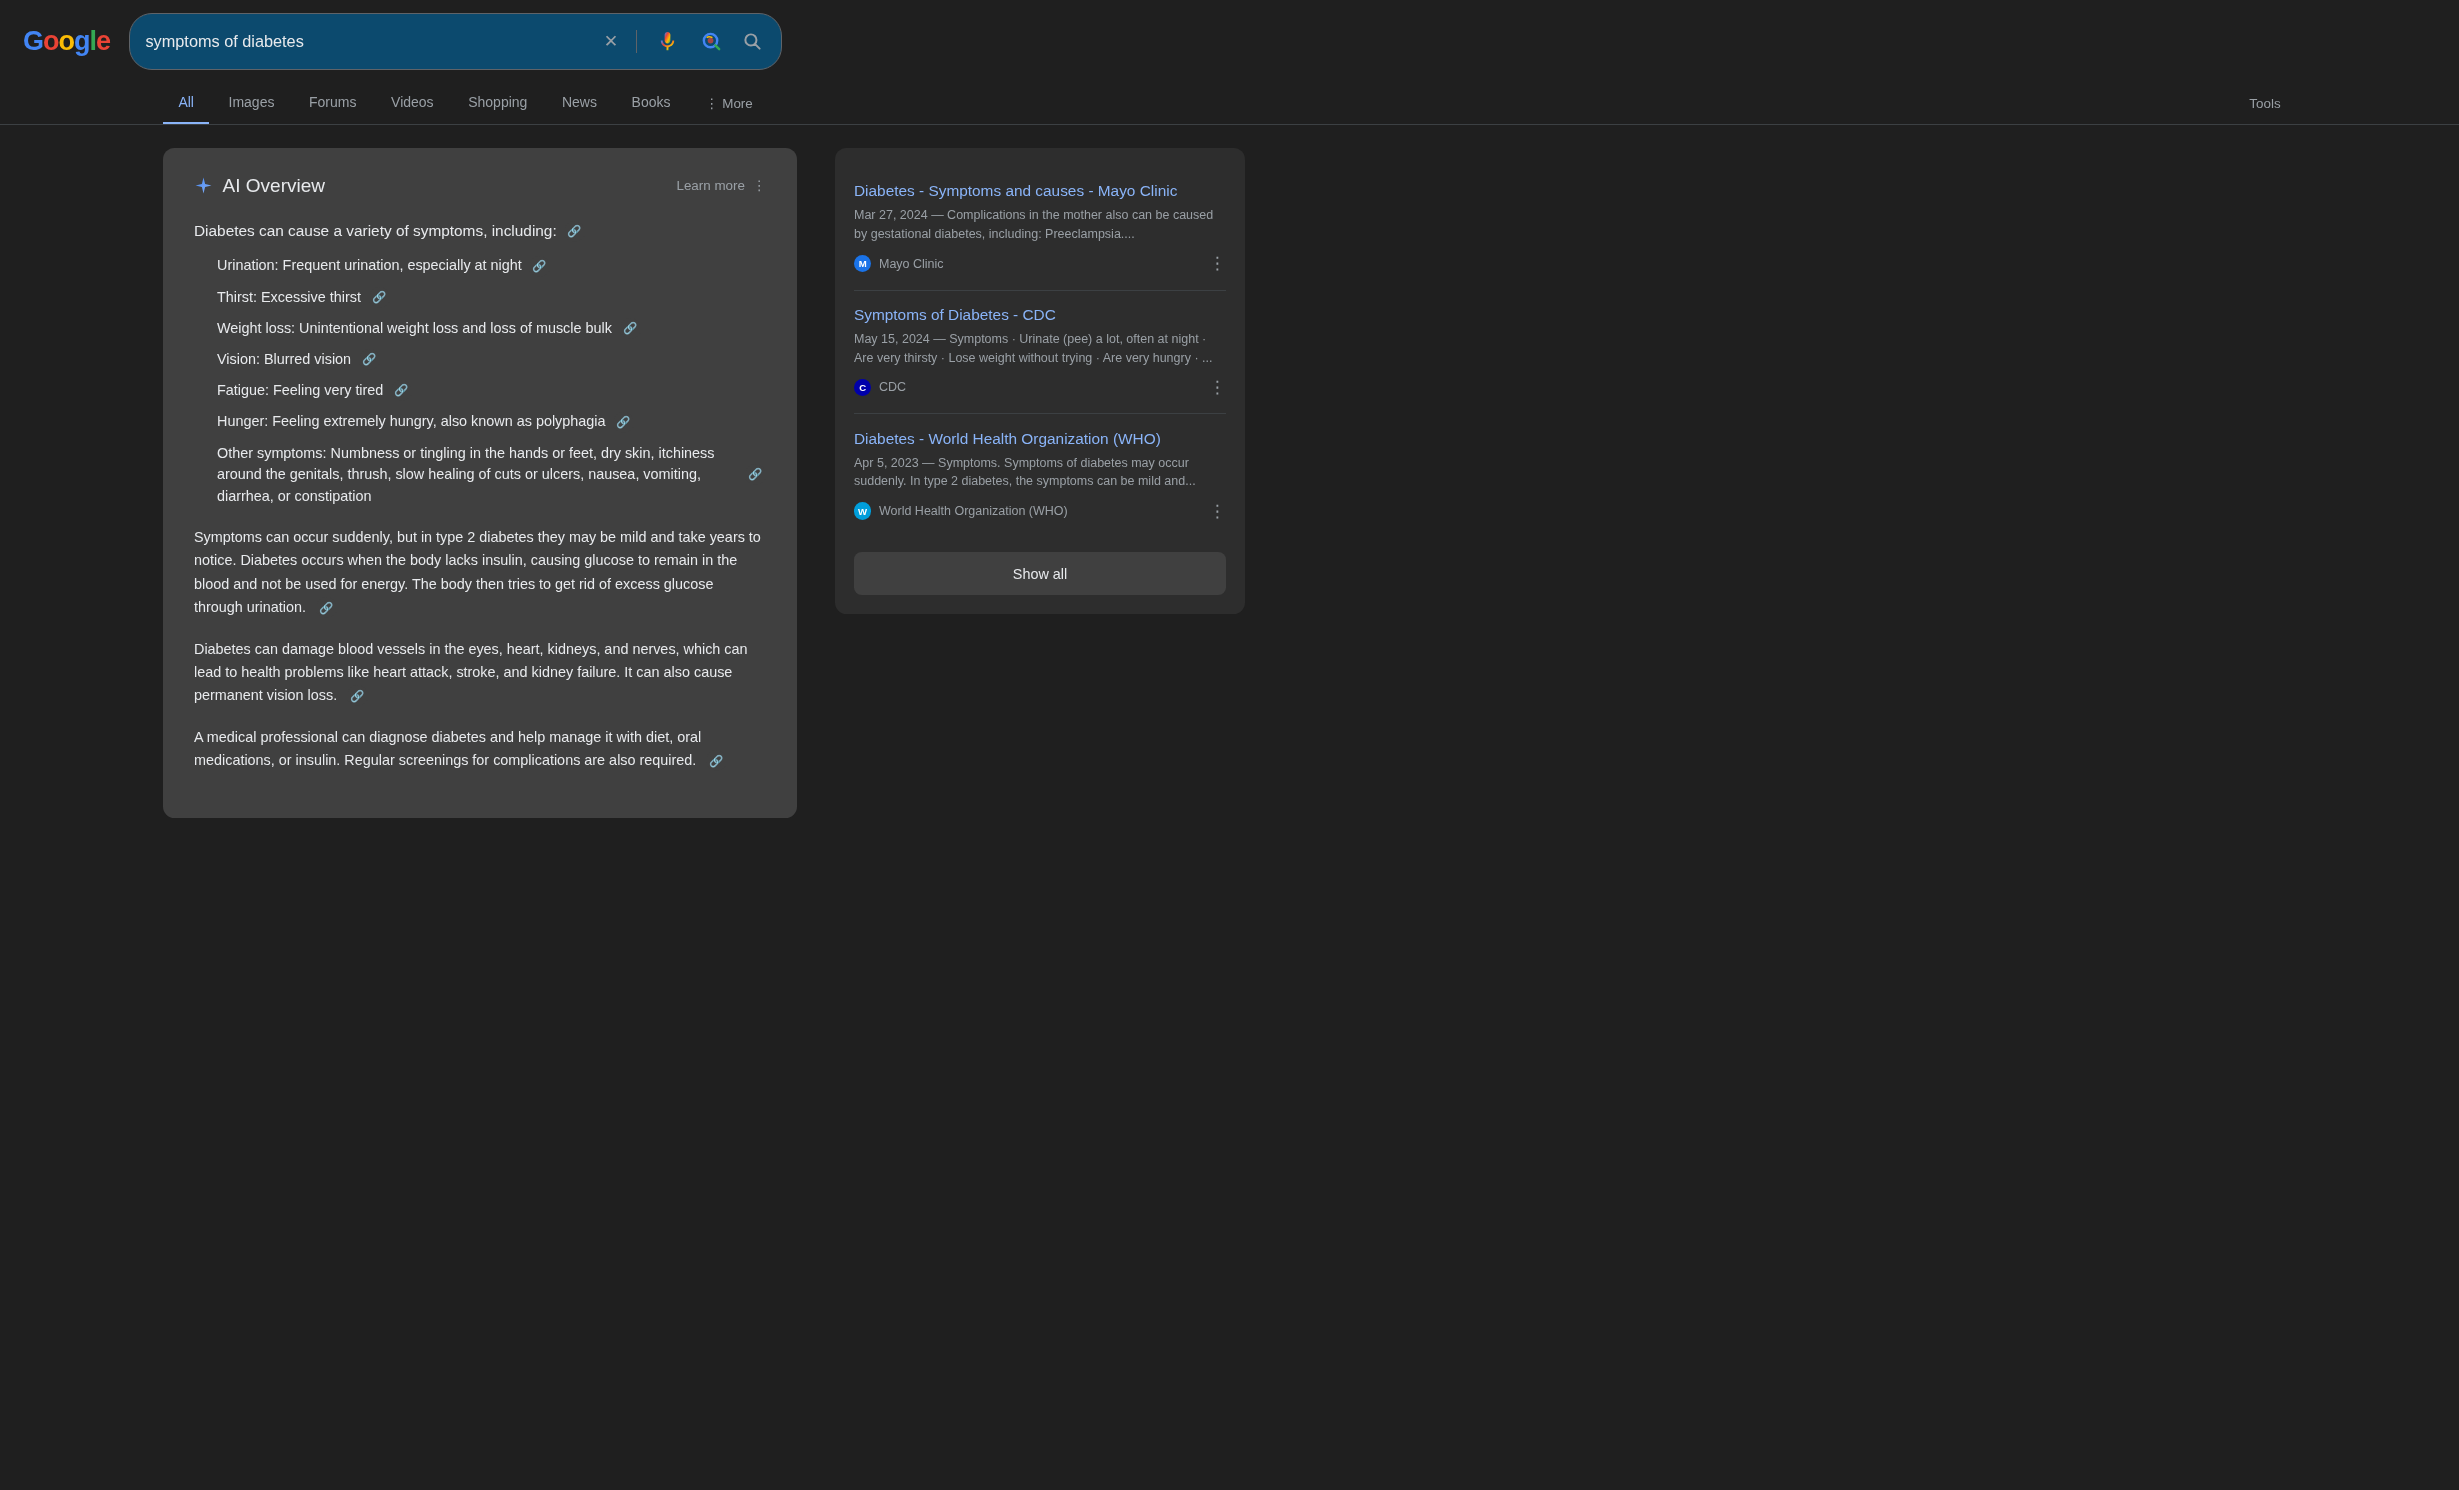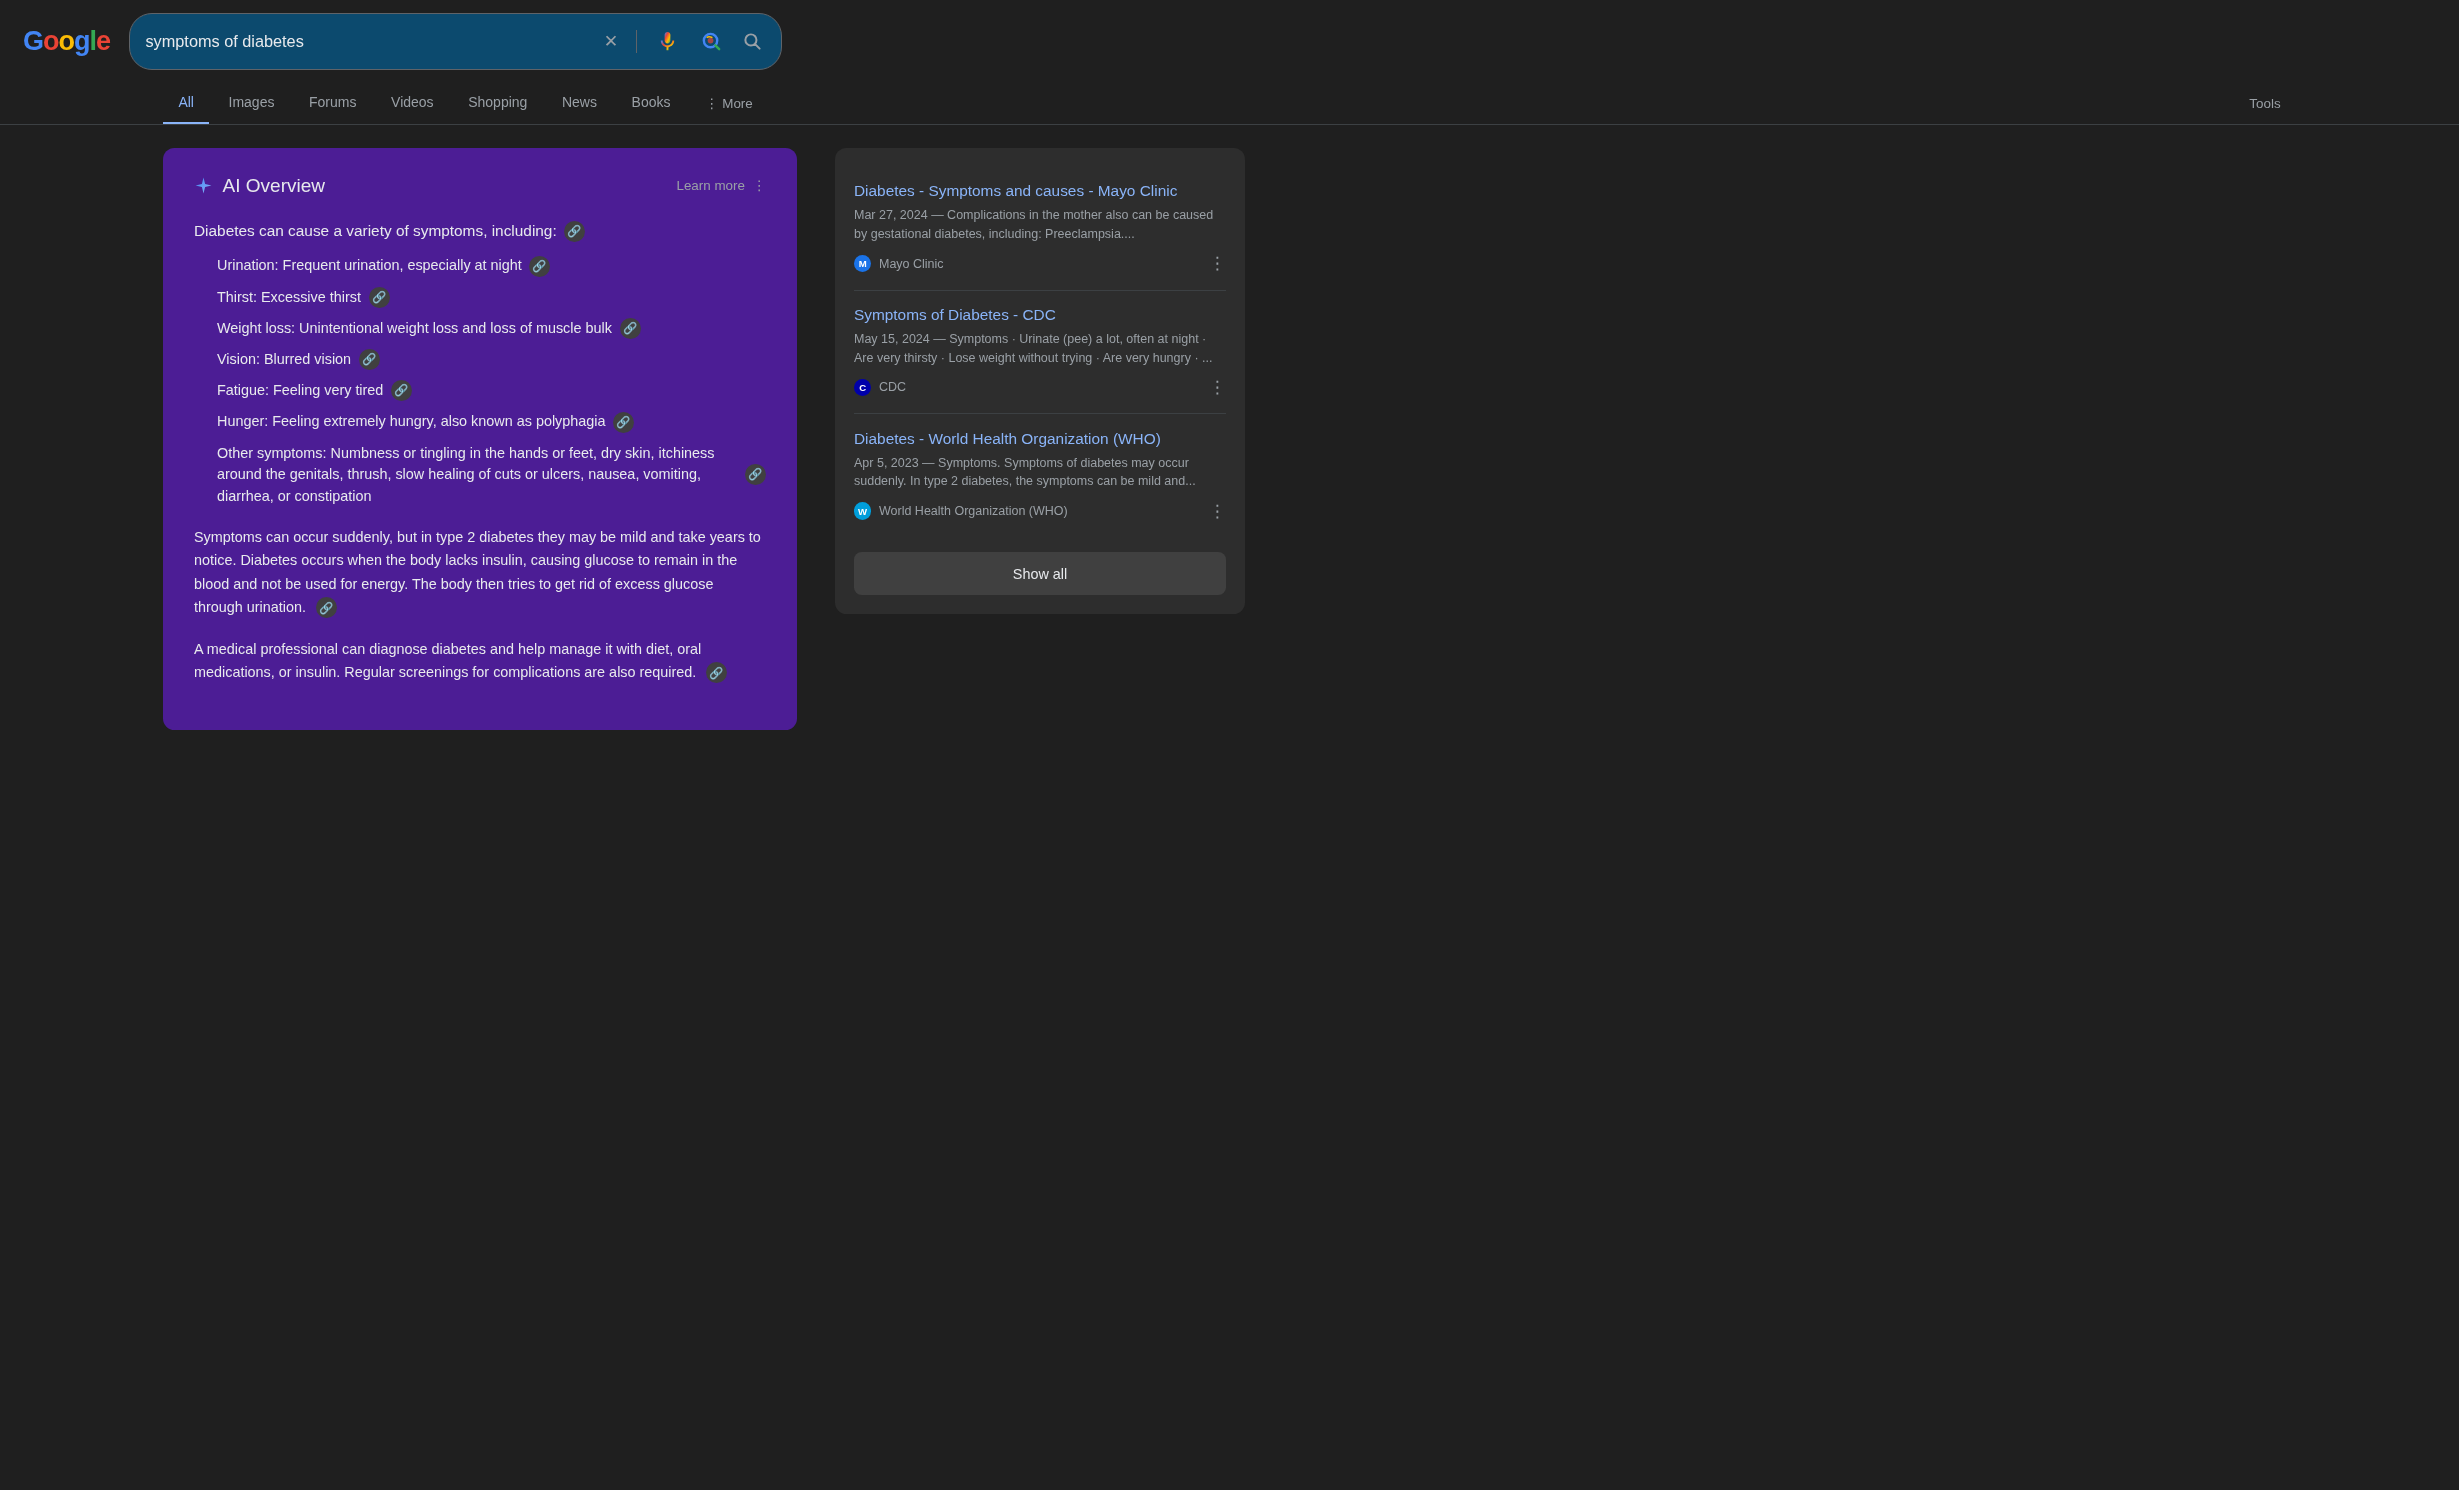--- a/index.html
+++ b/index.html
@@ -127,21 +127,21 @@
     }
 
     
     .left-col {
       flex: 1;
       max-width: 634px;
     }
 
     
     .ai-overview-card {
-      background: #4c1d95;
+      background: #404040;
       border-radius: 11.5px;
       padding: 27px 31px;
     }
     .ai-overview-header {
       display: flex;
       align-items: center;
       justify-content: space-between;
       margin-bottom: 19px;
     }
     .ai-overview-title-row {
@@ -400,20 +400,24 @@
           <span>Other symptoms: Numbness or tingling in the hands or feet, dry skin, itchiness around the genitals, thrush, slow healing of cuts or ulcers, nausea, vomiting, diarrhea, or constipation</span>
           <span class="link-chip">🔗</span>
         </li>
       </ul>
 
       <p class="para-text">
         <span>Symptoms can occur suddenly, but in type 2 diabetes they may be mild and take years to notice. Diabetes occurs when the body lacks insulin, causing glucose to remain in the blood and not be used for energy. The body then tries to get rid of excess glucose through urination.</span>
         <span class="link-chip" style="margin-left:5.8px;">🔗</span>
       </p>
 
+      <p class="para-text">
+        <span>Diabetes can damage blood vessels in the eyes, heart, kidneys, and nerves, which can lead to health problems like heart attack, stroke, and kidney failure. It can also cause permanent vision loss.</span>
+        <span class="link-chip" style="margin-left:5.8px;">🔗</span>
+      </p>
 
       <p class="para-text">
         <span>A medical professional can diagnose diabetes and help manage it with diet, oral medications, or insulin. Regular screenings for complications are also required.</span>
         <span class="link-chip" style="margin-left:5.8px;">🔗</span>
       </p>
 
     </div>
   </div>
 
   <div class="right-col">

